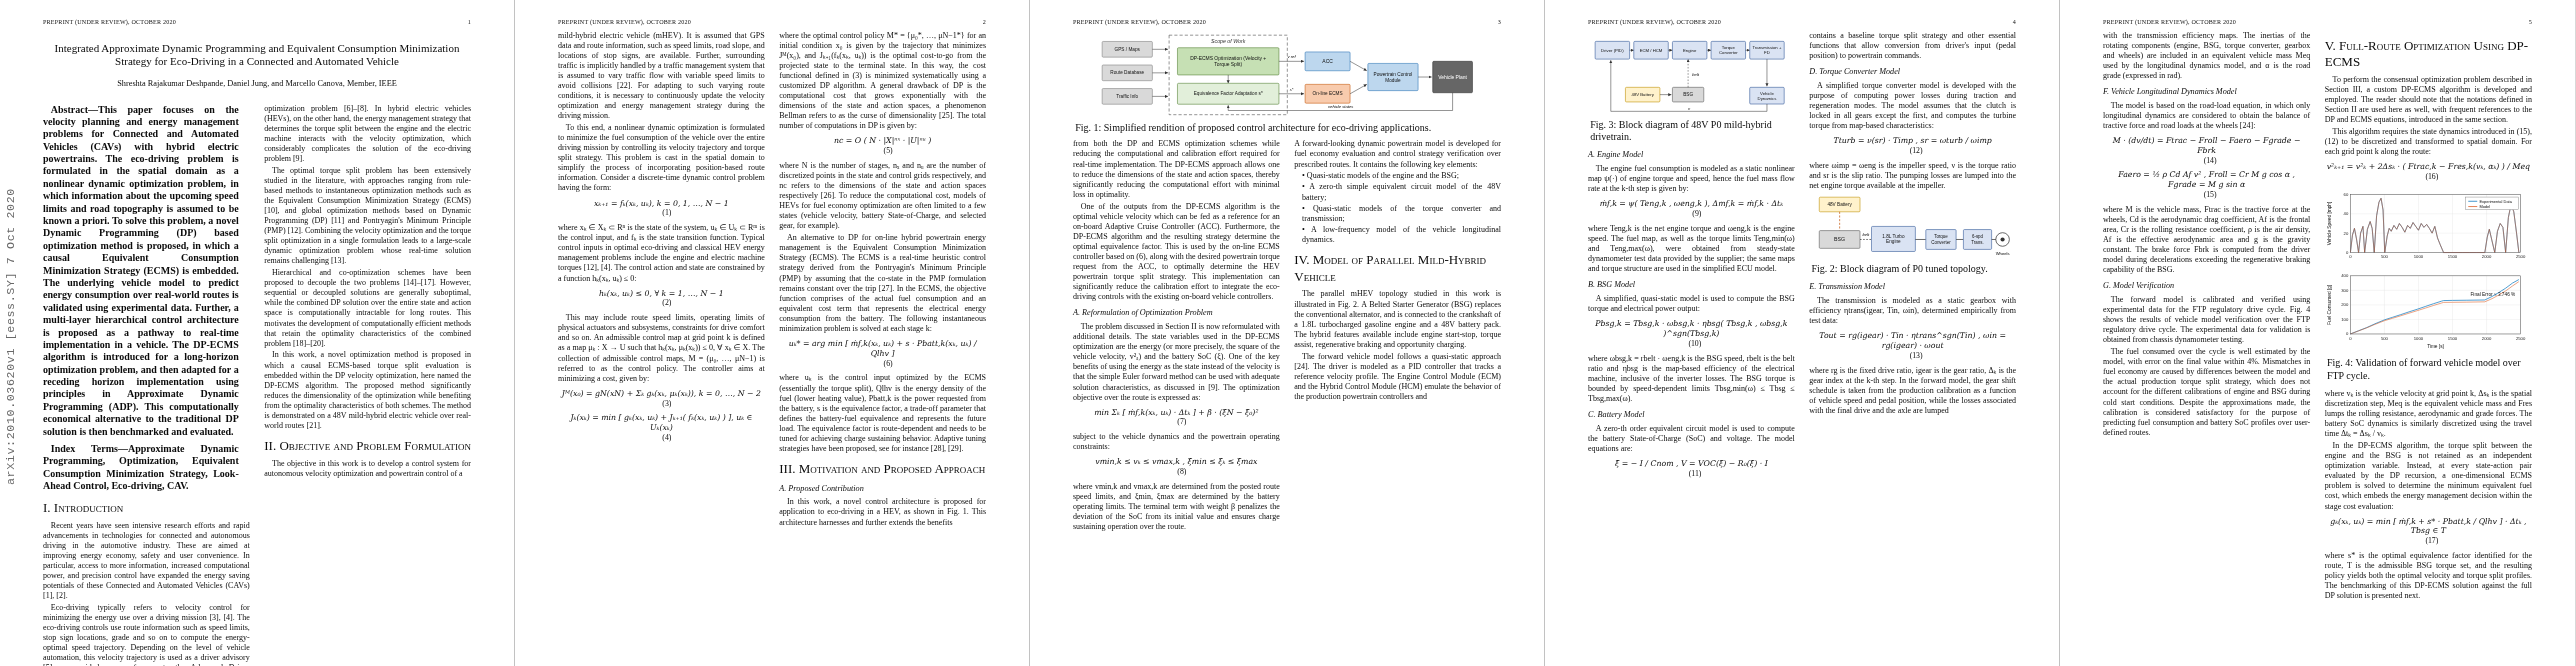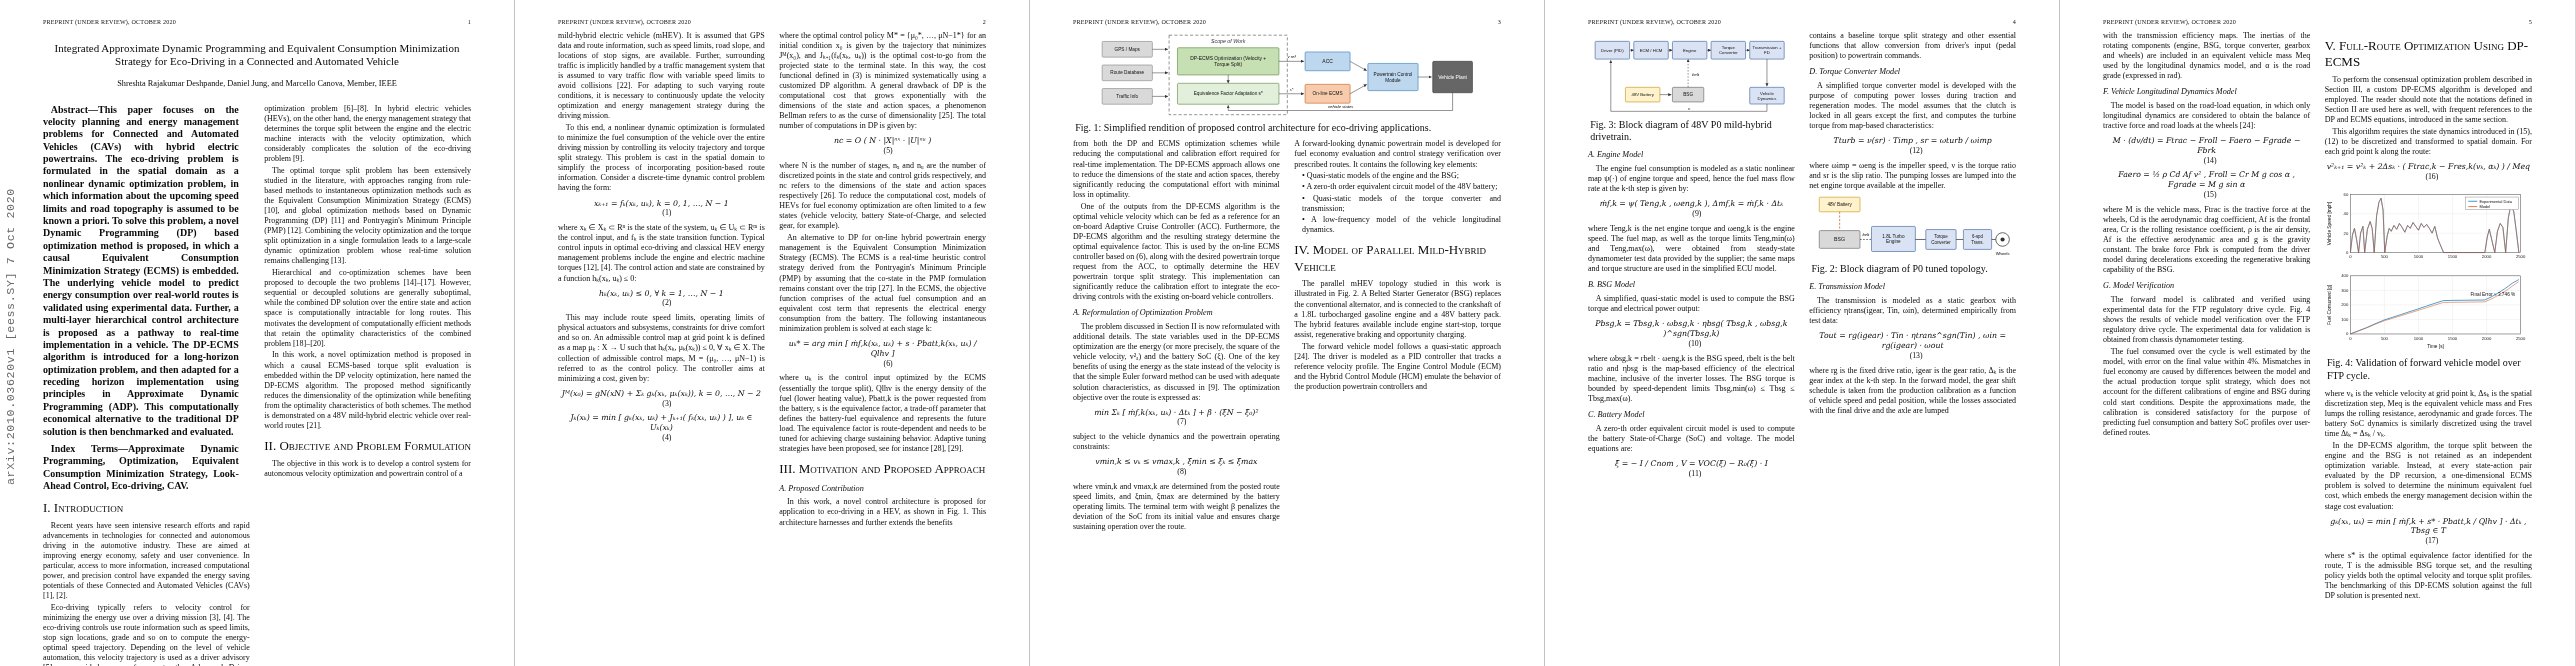--- a/index.html
+++ b/index.html
@@ -192,21 +192,21 @@
               <span class="sp"></span>
               <span class="body">vmin,k ≤ vₖ ≤ vmax,k ,    ξmin ≤ ξₖ ≤ ξmax</span>
               <span class="num">(8)</span>
             </div>
             <p class="para ni">where vmin,k and vmax,k are determined from the posted route speed limits, and ξmin, ξmax are determined by the battery operating limits. The terminal term with weight β penalizes the deviation of the SoC from its initial value and ensures charge sustaining operation over the route.</p>
           </div>
           <div class="col">
             <p class="para ni">A forward-looking dynamic powertrain model is developed for fuel economy evaluation and control strategy verification over prescribed routes. It contains the following key elements:</p>
             <div class="list">
               <div class="li">•  Quasi-static models of the engine and the BSG;</div>
-              <div class="li">•  A zero-th order equivalent circuit model of the 48V battery;</div>
+              <div class="li">•  A zero-th simple equivalent circuit model of the 48V battery;</div>
               <div class="li">•  Quasi-static models of the torque converter and transmission;</div>
               <div class="li">•  A low-frequency model of the vehicle longitudinal dynamics.</div>
             </div>
             <div class="h1">IV. Model of Parallel Mild-Hybrid Vehicle</div>
             <p class="para">The parallel mHEV topology studied in this work is illustrated in Fig. 2. A Belted Starter Generator (BSG) replaces the conventional alternator, and is connected to the crankshaft of a 1.8L turbocharged gasoline engine and a 48V battery pack. The hybrid features available include engine start-stop, torque assist, regenerative braking and opportunity charging.</p>
             <p class="para">The forward vehicle model follows a quasi-static approach [24]. The driver is modeled as a PID controller that tracks a reference velocity profile. The Engine Control Module (ECM) and the Hybrid Control Module (HCM) emulate the behavior of the production powertrain controllers and</p>
           </div>
         </div>
       </div>
   </div>

